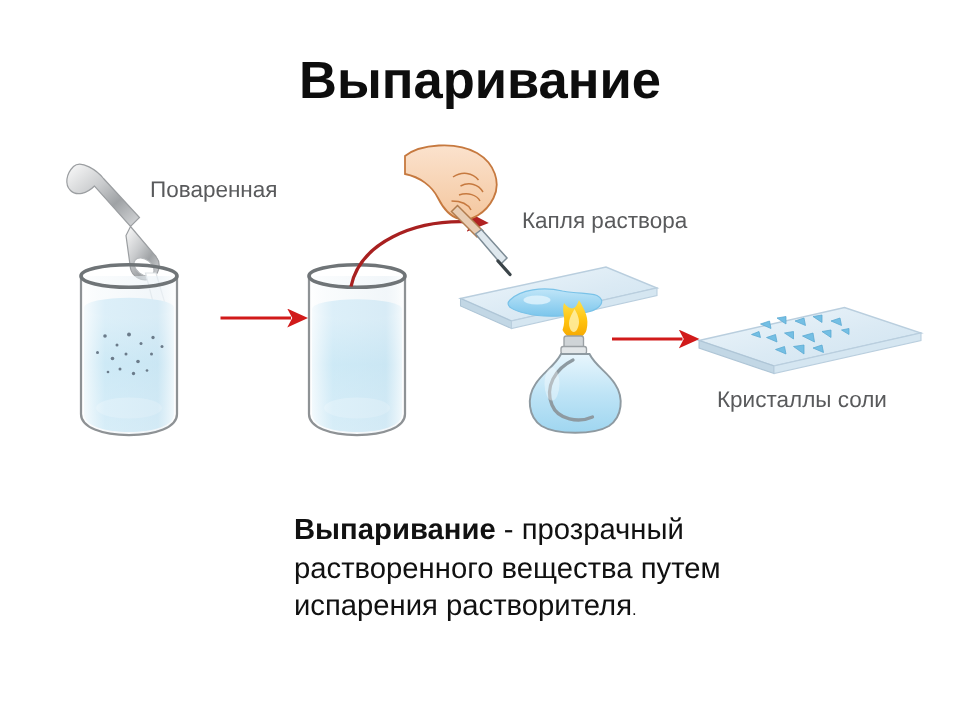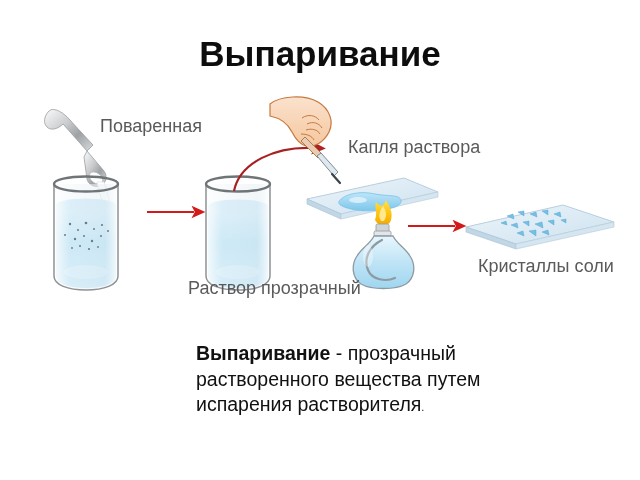--- a/index.html
+++ b/index.html
@@ -45,21 +45,21 @@
     top: 96px;
     width: 604px;
     height: 212px;
   }
   #diagram svg { display:block; }
 
   
   .dlabel {
     position: absolute;
     color: #595a5c;
-    font-size: 18px;
+    font-size: 15px;
     font-family: "Liberation Sans", sans-serif;
     white-space: nowrap;
     line-height: 17px;
   }
   #label-salt      { left: 100px; top: 118px; }
   #label-solution  { left: 188px; top: 280px; }
   #label-drop      { left: 348px; top: 139px; }
   #label-crystals  { left: 478px; top: 258px; }
 
   
@@ -252,21 +252,20 @@
           <path d="M483,127 l5,-2 l1,4 z"></path>
           <path d="M543,124 l5,-1 l0,4 z"></path>
         </g>
       </g>
     </svg>
   </div>
 
   <div class="dlabel" id="label-salt">
     <div>Поваренная</div>
   </div>
-  <div class="dlabel" id="label-solution">Раствор прозрачный</div>
   <div class="dlabel" id="label-crystals">Кристаллы соли</div>
   <div class="dlabel" id="label-drop">Капля раствора</div>
 
   <div id="definition">
     <span class="term">Выпаривание</span><span> - </span><span>прозрачный растворенного вещества путем испарения растворителя</span><span class="period">.</span>
   </div>
 
 </div>
 
 </body></html>

